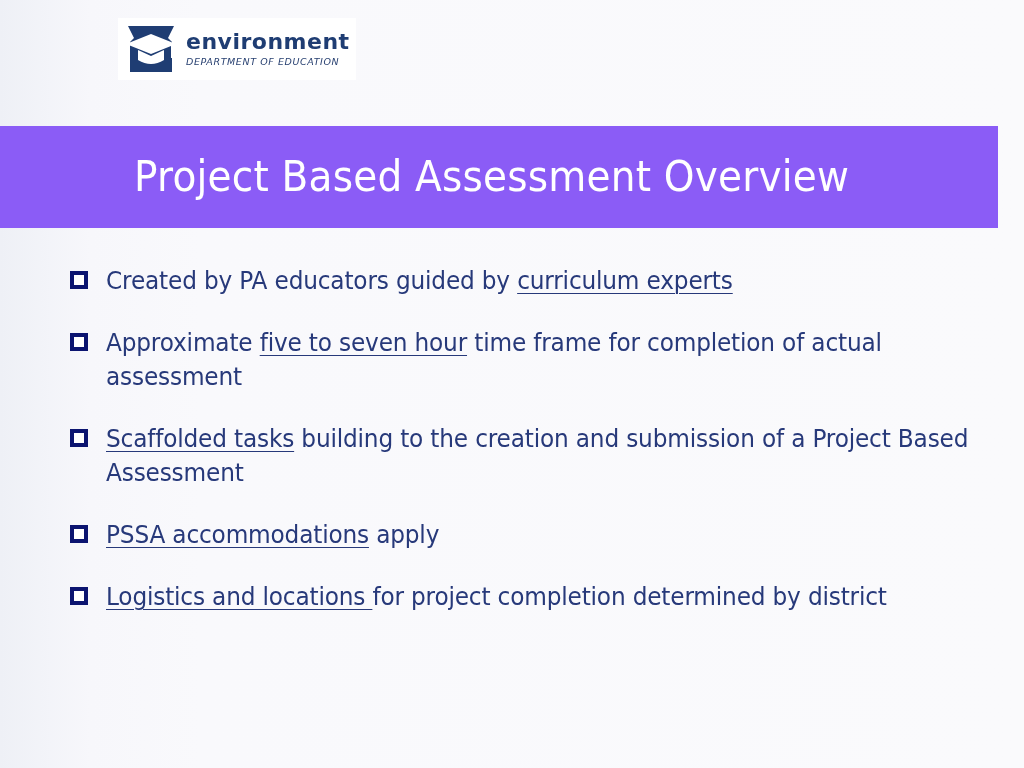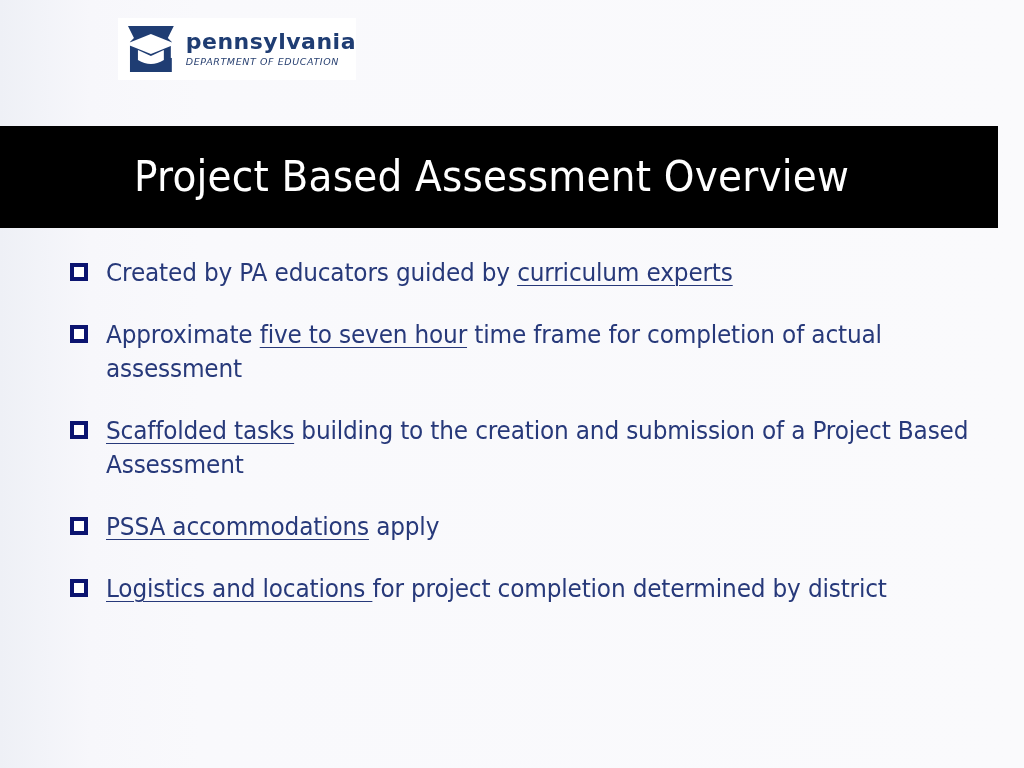--- a/index.html
+++ b/index.html
@@ -18,29 +18,29 @@
     color:#1f3d73; font-weight:bold; font-size:22px; letter-spacing:0.5px; line-height:22px;
     font-family:"DejaVu Sans", sans-serif;
   }
   .logo-sub {
     color:#2a4272; font-size:9.5px; letter-spacing:0.6px; margin-top:3px;
     font-family:"DejaVu Sans", sans-serif;
     font-style:italic;
   }
   .banner {
     position:absolute; left:0; top:126px; width:998px; height:102px;
-    background:#000000;
+    background:#8b5cf6;
   }
   .banner h1 {
     margin:0; position:absolute; left:134px; top:26px;
     color:#ffffff; font-weight:normal; font-size:42px; letter-spacing:0.2px;
     font-family:"DejaVu Sans", sans-serif; transform:scaleX(0.93); transform-origin:left;
     white-space:nowrap;
   }
-  ul.bullets { list-style:none; margin:0; padding:0; position:absolute; left:70px; top:256px; width:900px; }
+  ul.bullets { list-style:none; margin:0; padding:0; position:absolute; left:70px; top:264px; width:900px; }
   ul.bullets li {
     position:relative; padding-left:36px; color:#27397a;
     font-size:25px; line-height:34px; margin-bottom:28px;
     font-family:"DejaVu Sans", sans-serif; letter-spacing:-0.2px;
   }
   ul.bullets li .inner { display:block; transform:scaleX(0.93); transform-origin:left; width:940px; }
   .bullet-icon {
     position:absolute; left:0; top:7px; width:10px; height:10px;
     border:4px solid #0b1470; background:#ffffff;
   }
@@ -50,21 +50,21 @@
 <body>
 
 <div class="logo">
   <svg width="58" height="54" viewBox="0 0 58 54">
     <path d="M6 4 L52 4 L46 16 L50 20 L50 50 L8 50 L8 20 L12 16 Z" fill="#1f3d73"></path>
     <path d="M4 22 L29 12 L54 22 L29 32 Z" fill="#ffffff"></path>
     <path d="M16 28 L16 38 Q29 46 42 38 L42 28 L29 34 Z" fill="#ffffff"></path>
     <line x1="50" y1="22" x2="50" y2="36" stroke="#ffffff" stroke-width="2"></line>
   </svg>
   <div class="logo-text">
-    <span class="logo-name">pennsylvania</span>
+    <span class="logo-name">environment</span>
     <span class="logo-sub">DEPARTMENT OF EDUCATION</span>
   </div>
 </div>
 
 <div class="banner">
   <h1>Project Based Assessment Overview</h1>
 </div>
 
 <ul class="bullets">
   <li>

